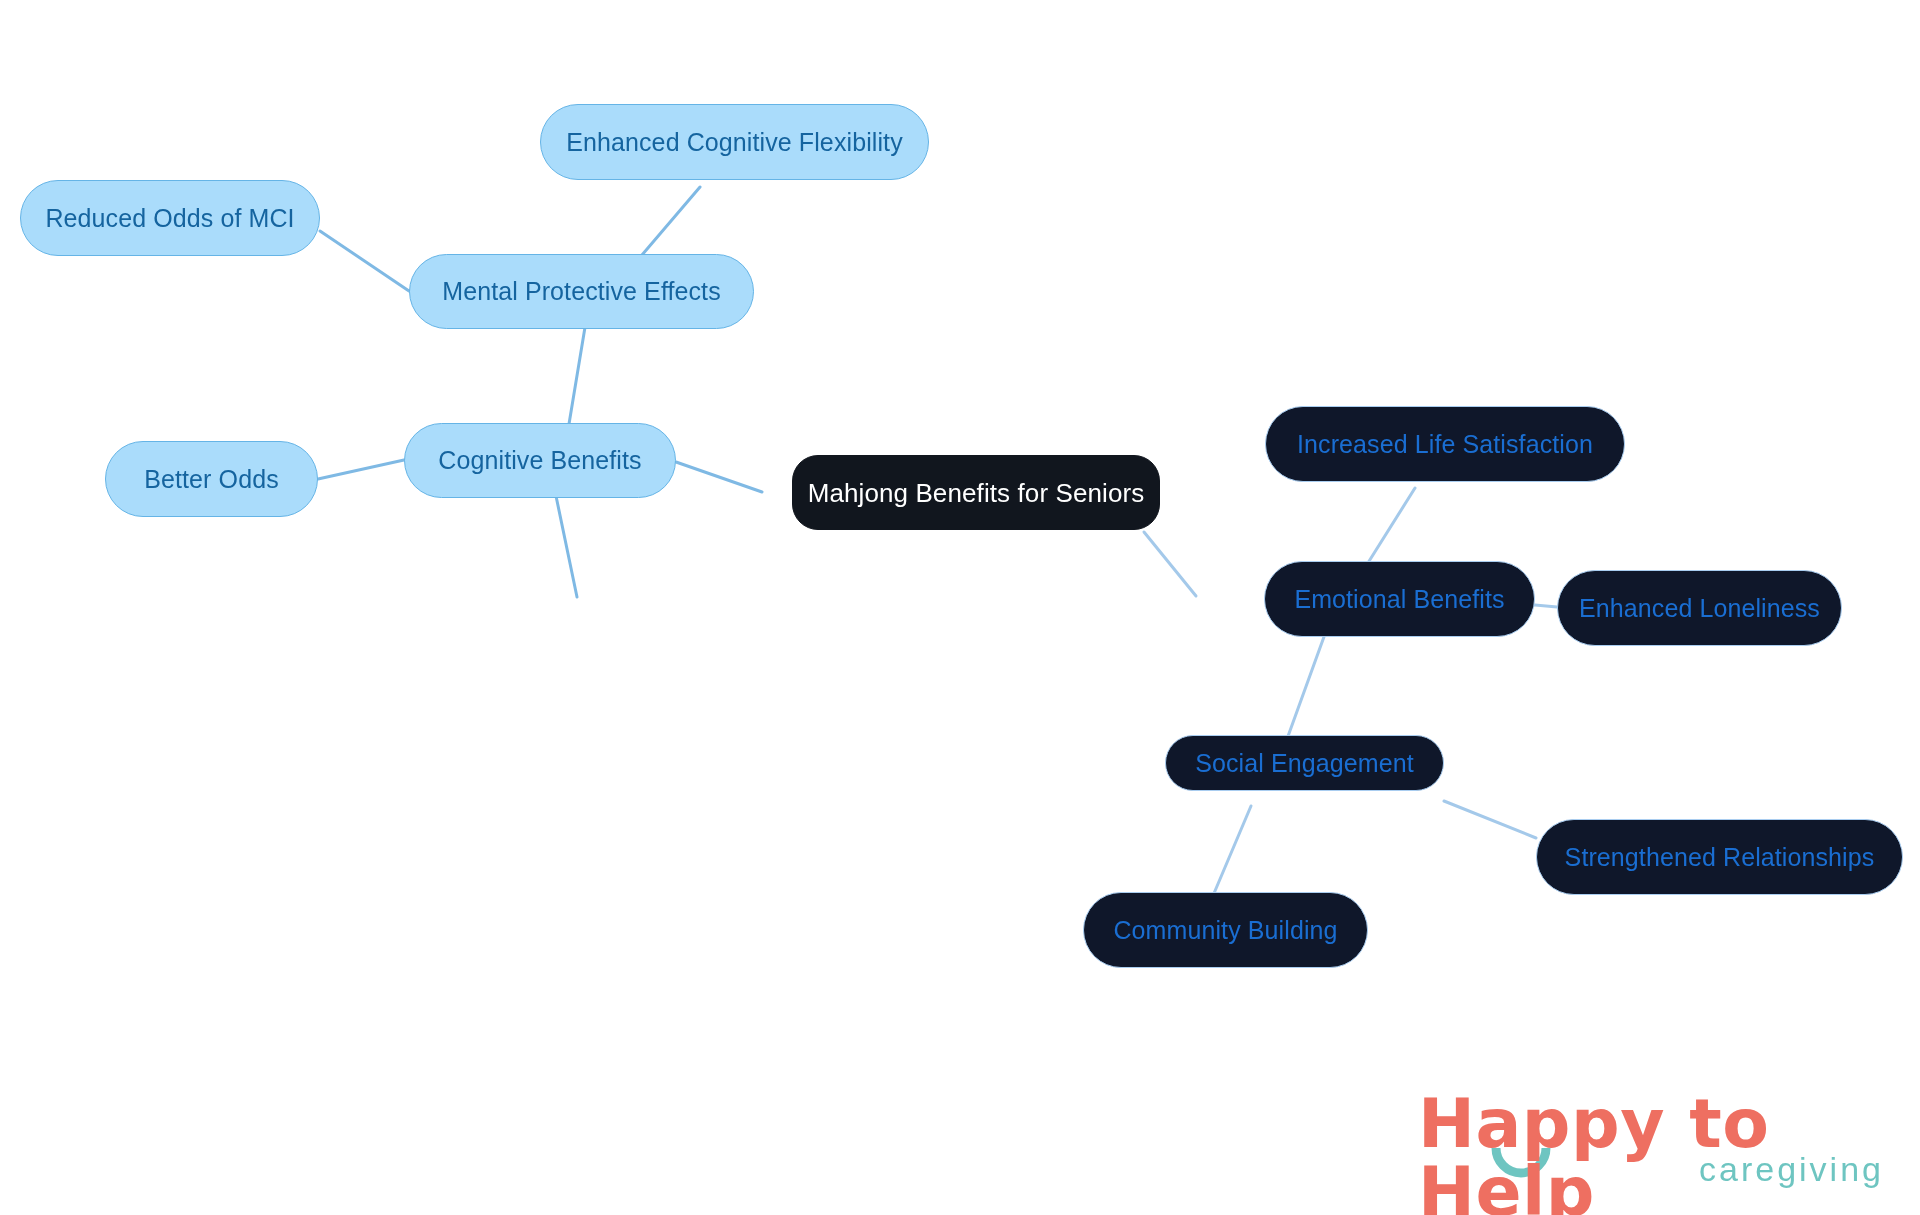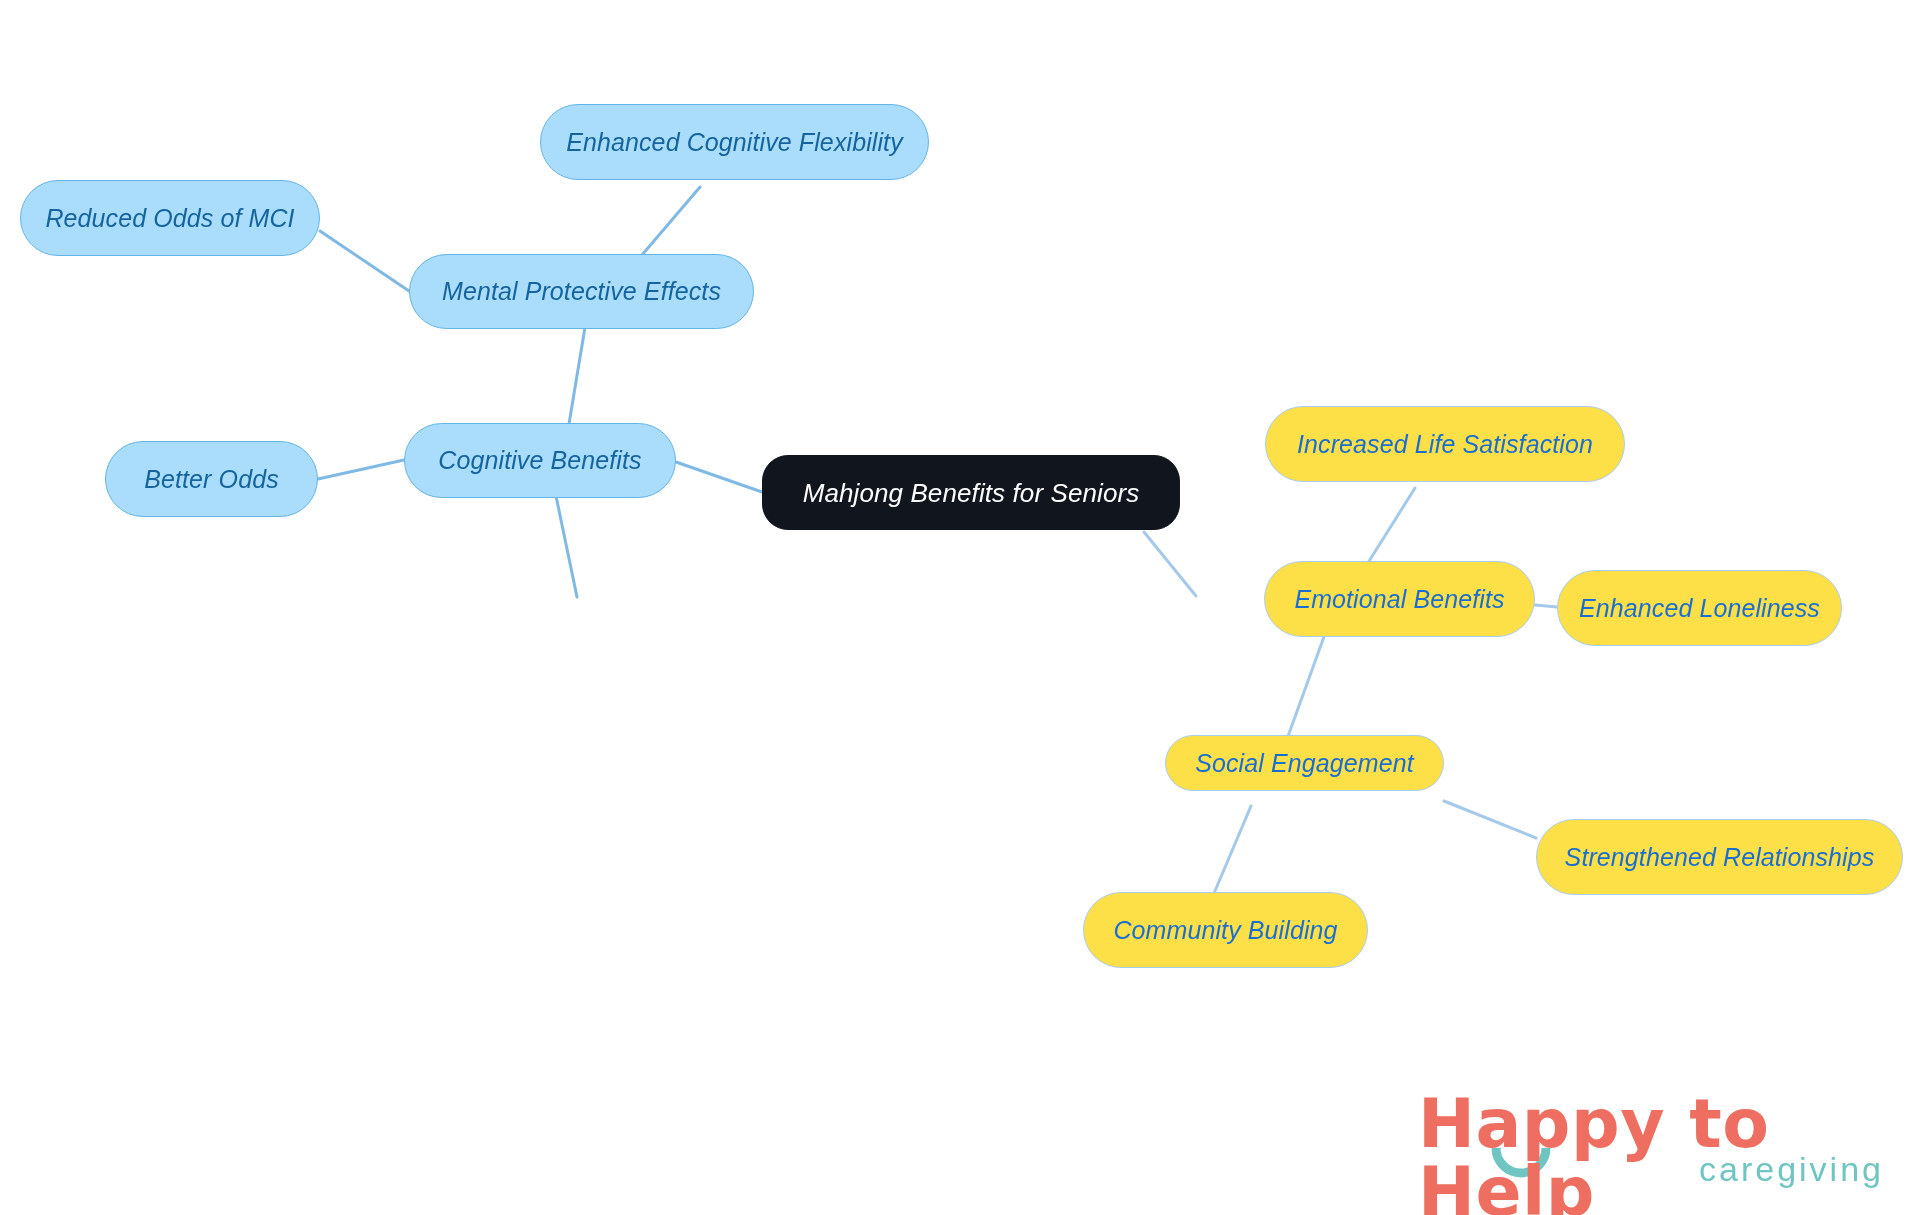--- a/index.html
+++ b/index.html
@@ -42,21 +42,20 @@
     align-items: center;
     justify-content: center;
     border-radius: 999px;
     white-space: nowrap;
     letter-spacing: 0.1px;
   }
 
   .node .label {
     display: block;
     line-height: 1;
-    font-style: italic;
   }
 
   
   .node.root {
     background: #11161e;
     border: 1px solid #11161e;
     color: #ffffff;
     font-size: 26px;
     border-radius: 26px;
   }
@@ -64,21 +63,21 @@
   
   .node.branch-a {
     background: #aadcfb;
     border: 1.6px solid #65b4e6;
     color: #15649f;
     font-size: 25px;
   }
 
   
   .node.branch-b {
-    background: #fde047;
+    background: #0f172a;
     border: 1.6px solid #a9cdf0;
     color: #1a6ed2;
     font-size: 25px;
     align-items: center;
   }
 
   
   #logo {
     position: absolute;
     z-index: 3;
@@ -143,21 +142,21 @@
       <path d="M 1467 599 L 1557 607" stroke="#a4c9ea" stroke-width="3"></path>
 
       <path d="M 1325 634 L 1287 739" stroke="#a4c9ea" stroke-width="3"></path>
 
       <path d="M 1444 801 L 1536 838" stroke="#a4c9ea" stroke-width="3"></path>
 
       <path d="M 1251 806 L 1212 898" stroke="#a4c9ea" stroke-width="3"></path>
     </g>
   </svg>
 
-  <div class="node root" style="left:762px; top:455px; width:418px; height:75px;">
+  <div class="node root" style="left:792px; top:455px; width:368px; height:75px;">
     <span class="label">Mahjong Benefits for Seniors</span>
   </div>
 
   <div class="node branch-a" style="left:404px; top:423px; width:272px; height:75px;">
     <span class="label">Cognitive Benefits</span>
   </div>
 
   <div class="node branch-a" style="left:409px; top:254px; width:345px; height:75px;">
     <span class="label">Mental Protective Effects</span>
   </div>

